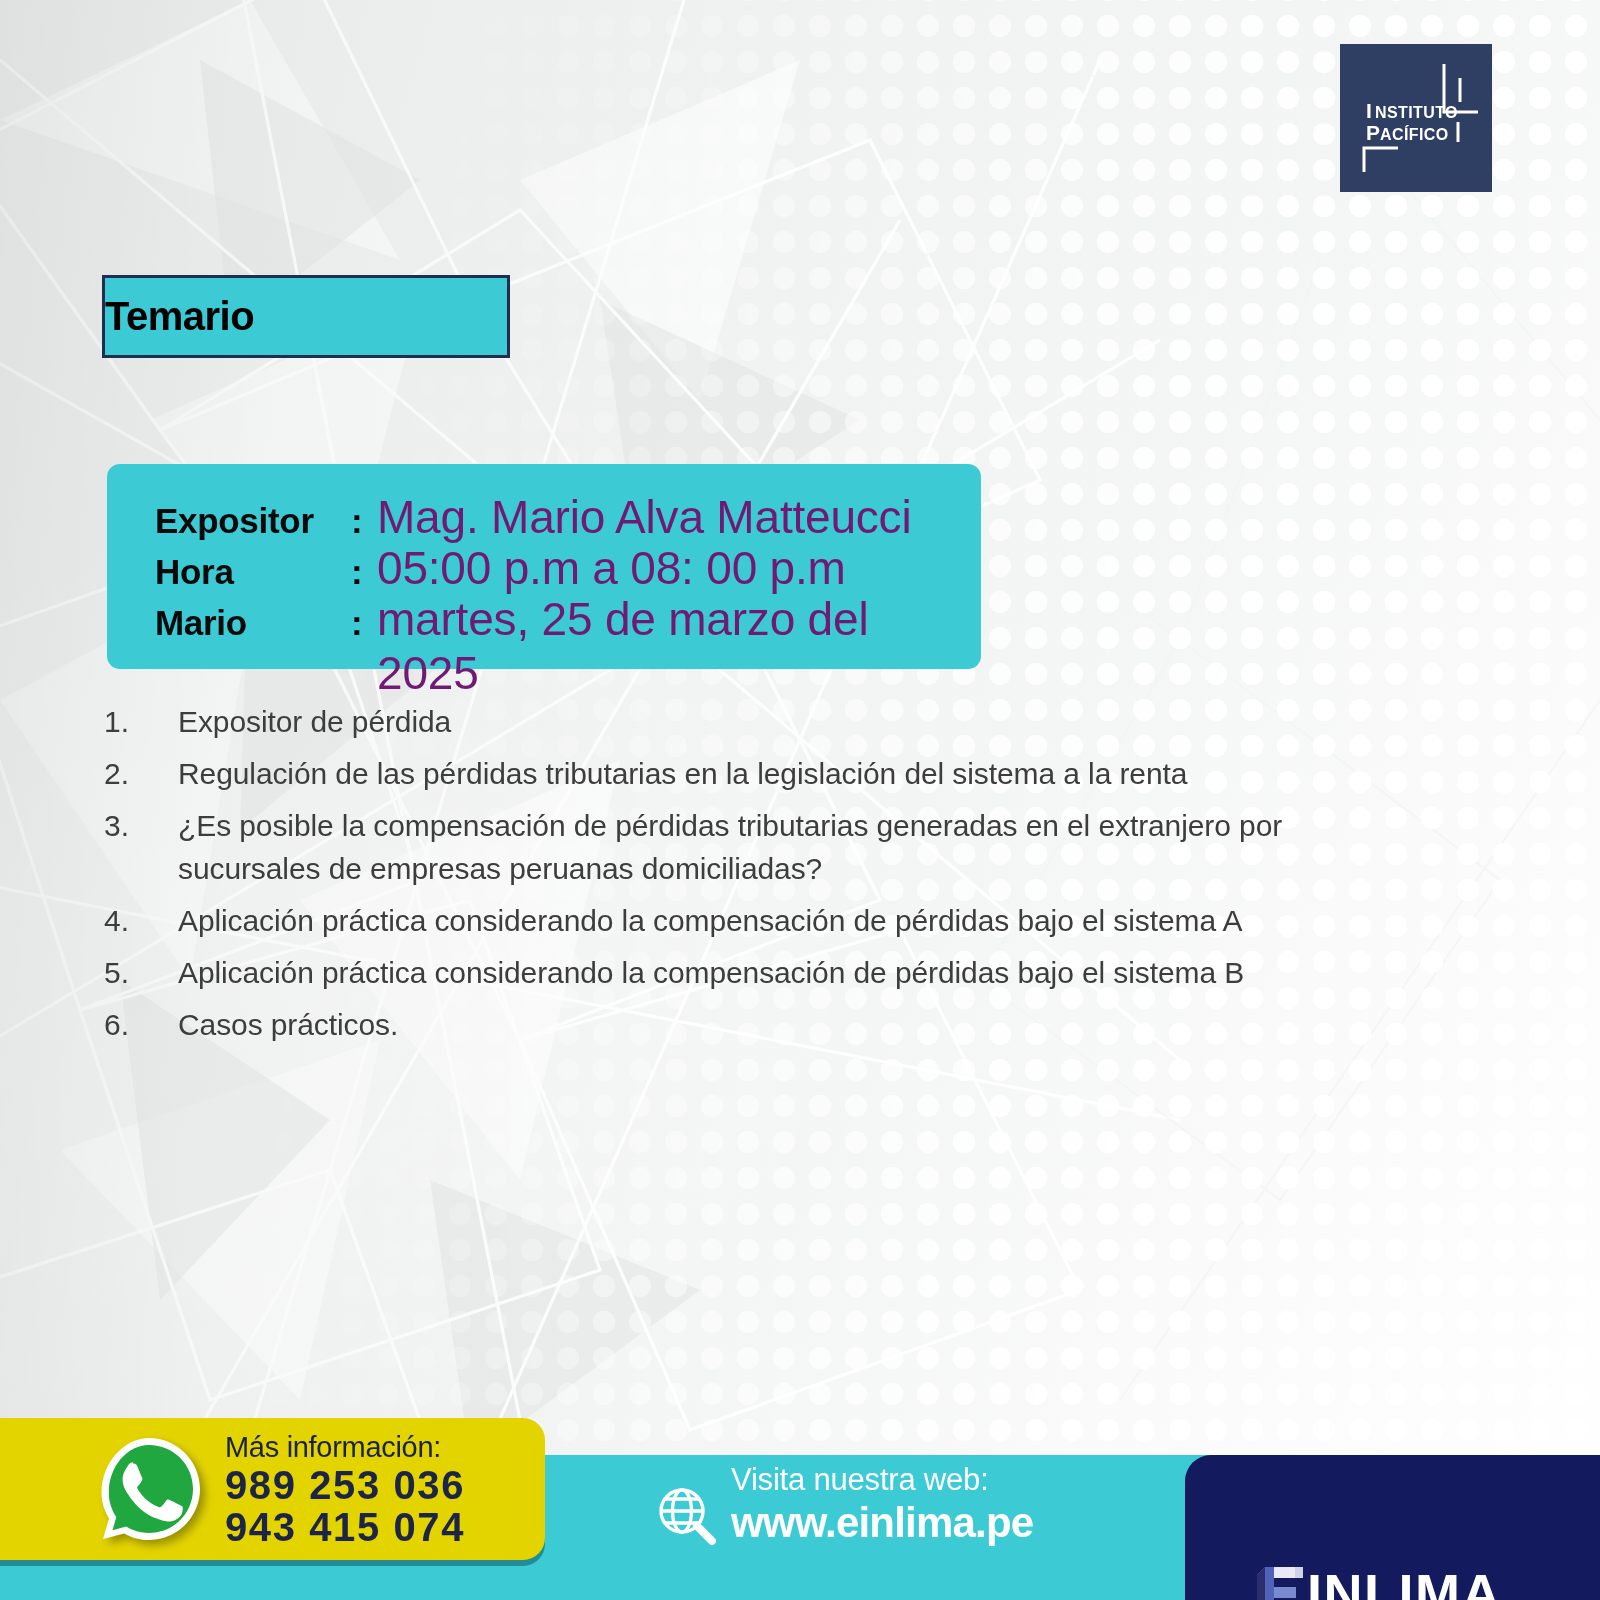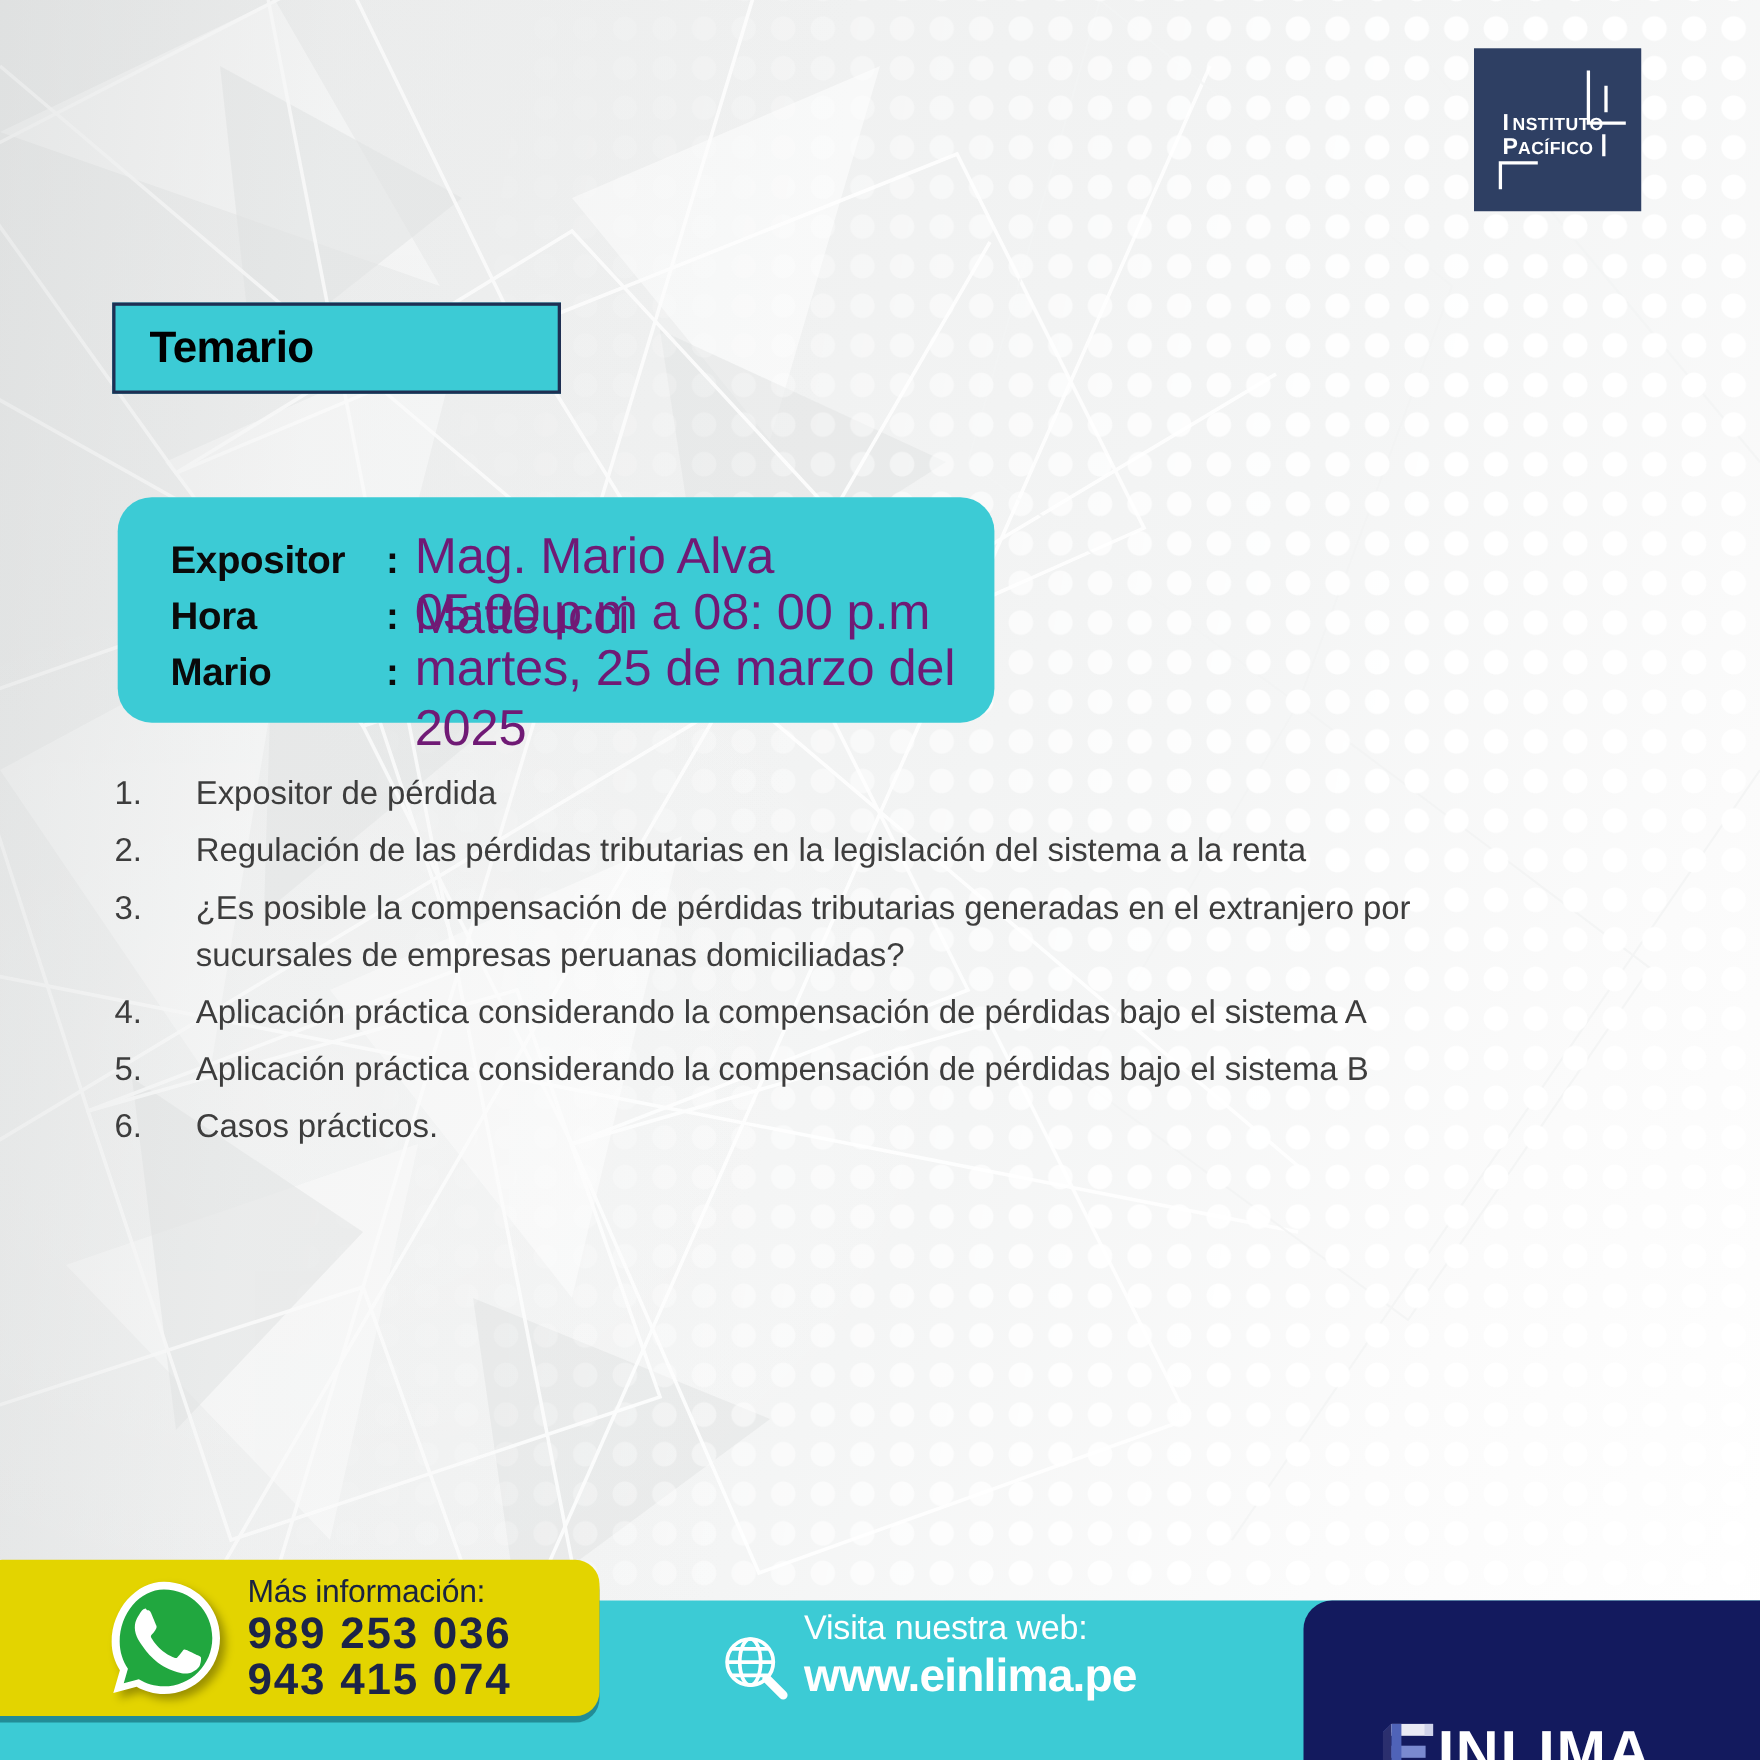--- a/index.html
+++ b/index.html
@@ -68,32 +68,31 @@
     box-sizing: border-box;
     display: flex;
     align-items: center;
     z-index: 10;
   }
   #temario-badge .label {
     font-size: 40px;
     font-weight: bold;
     color: #000000;
     letter-spacing: -0.5px;
-    margin-left: 31px;
   }
 
   
   #info-card {
     position: absolute;
     left: 107px;
-    top: 452px;
-    width: 797px;
+    top: 464px;
+    width: 874px;
     height: 205px;
     background: #3ccbd5;
-    border-radius: 31px;
+    border-radius: 13px;
     box-sizing: border-box;
     padding: 26px 0 0 48px;
     z-index: 10;
   }
   .info-row {
     display: flex;
     align-items: baseline;
     height: 51px;
   }
   .info-label {

